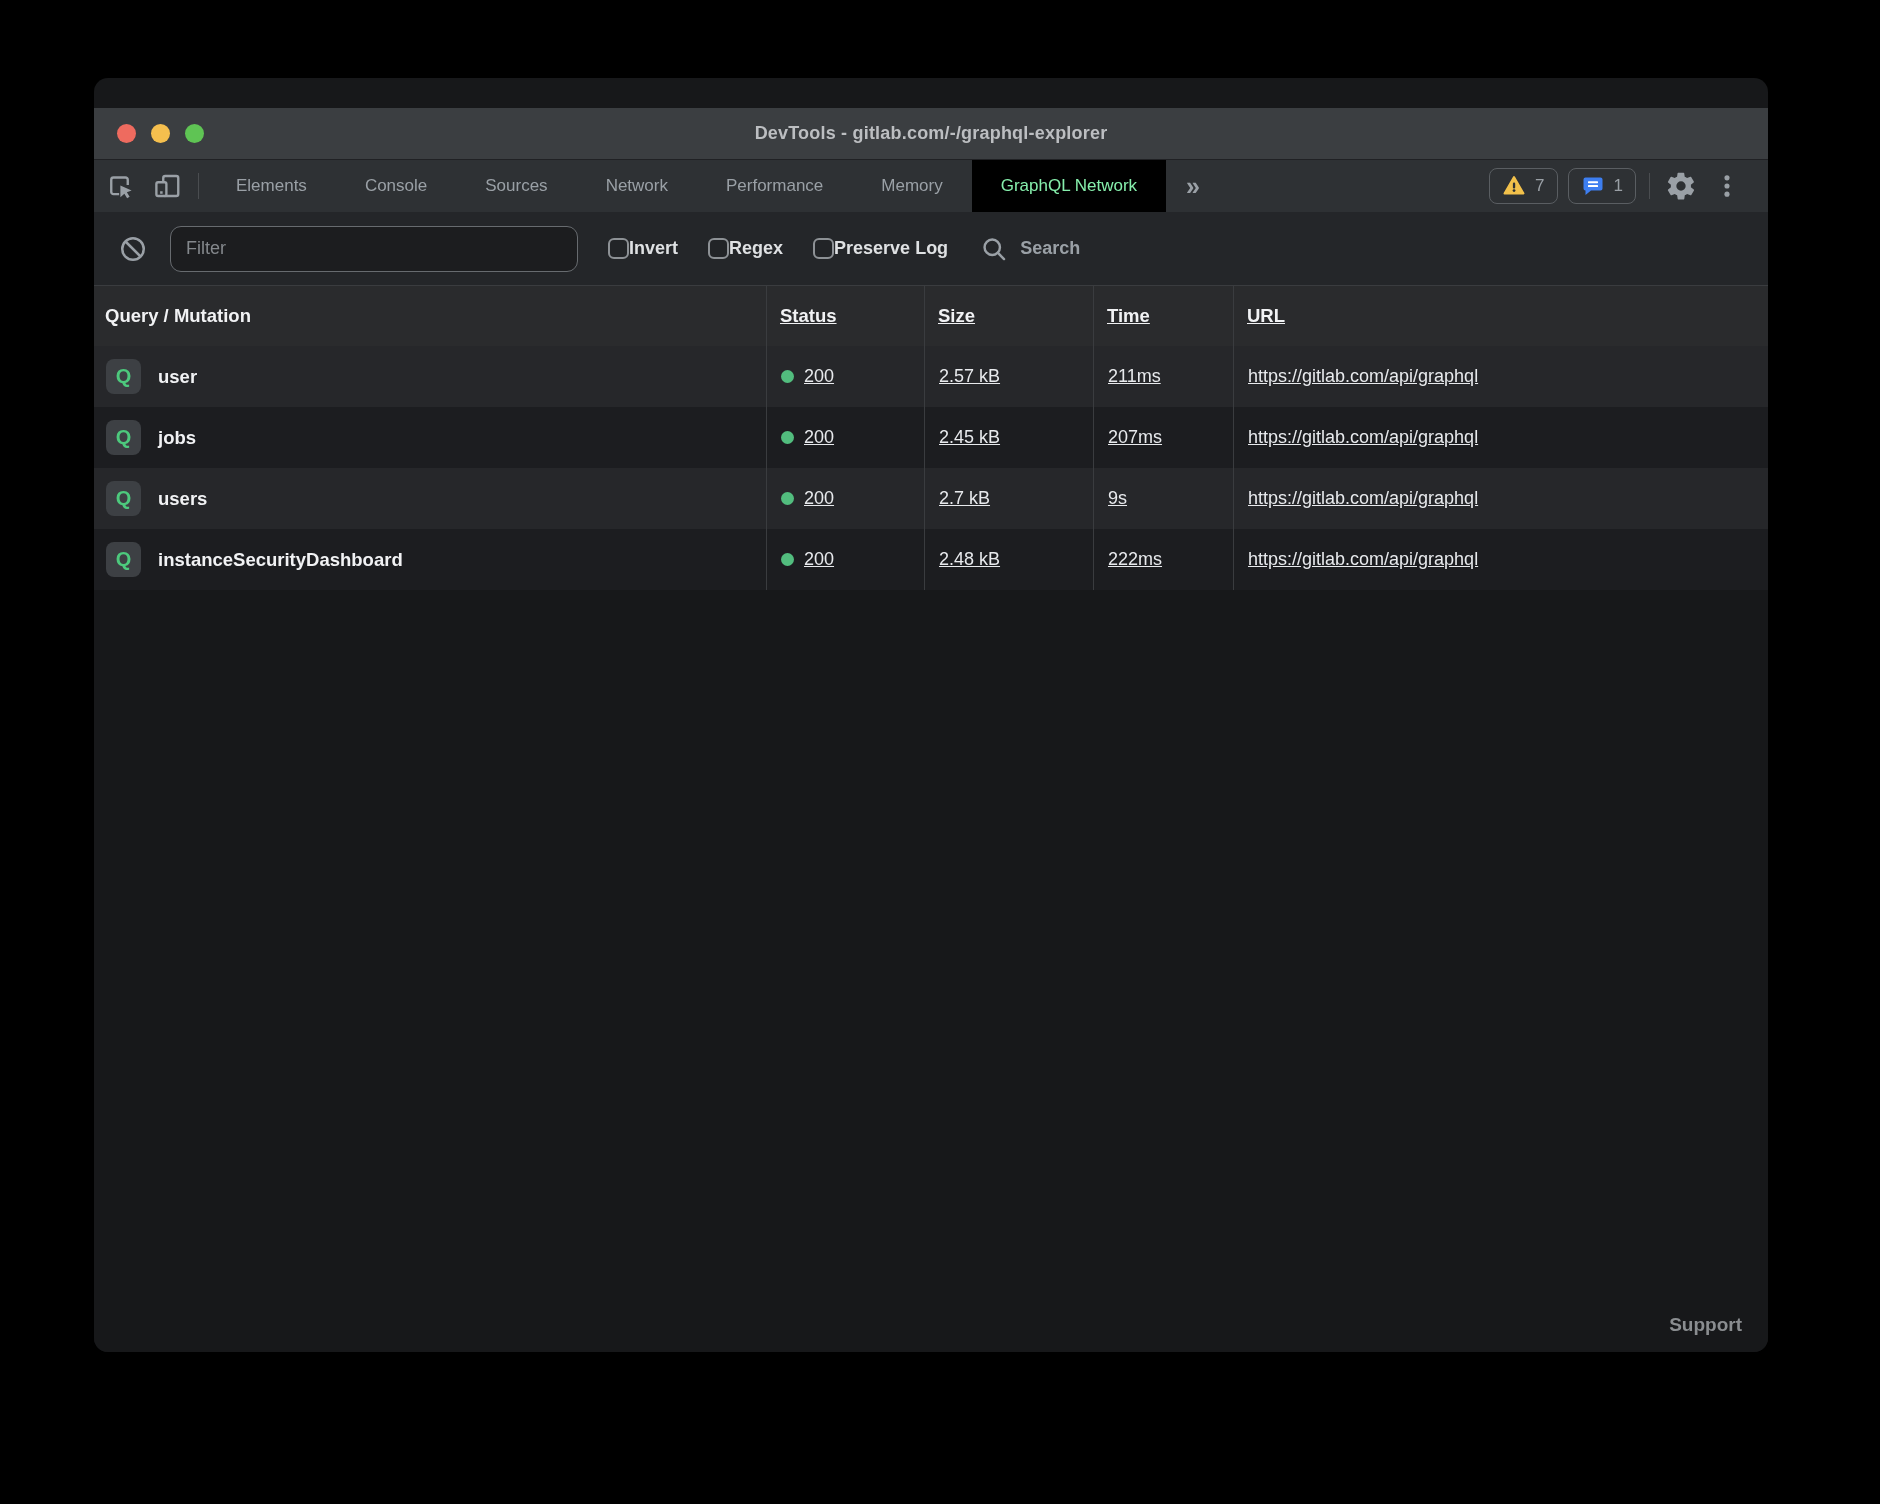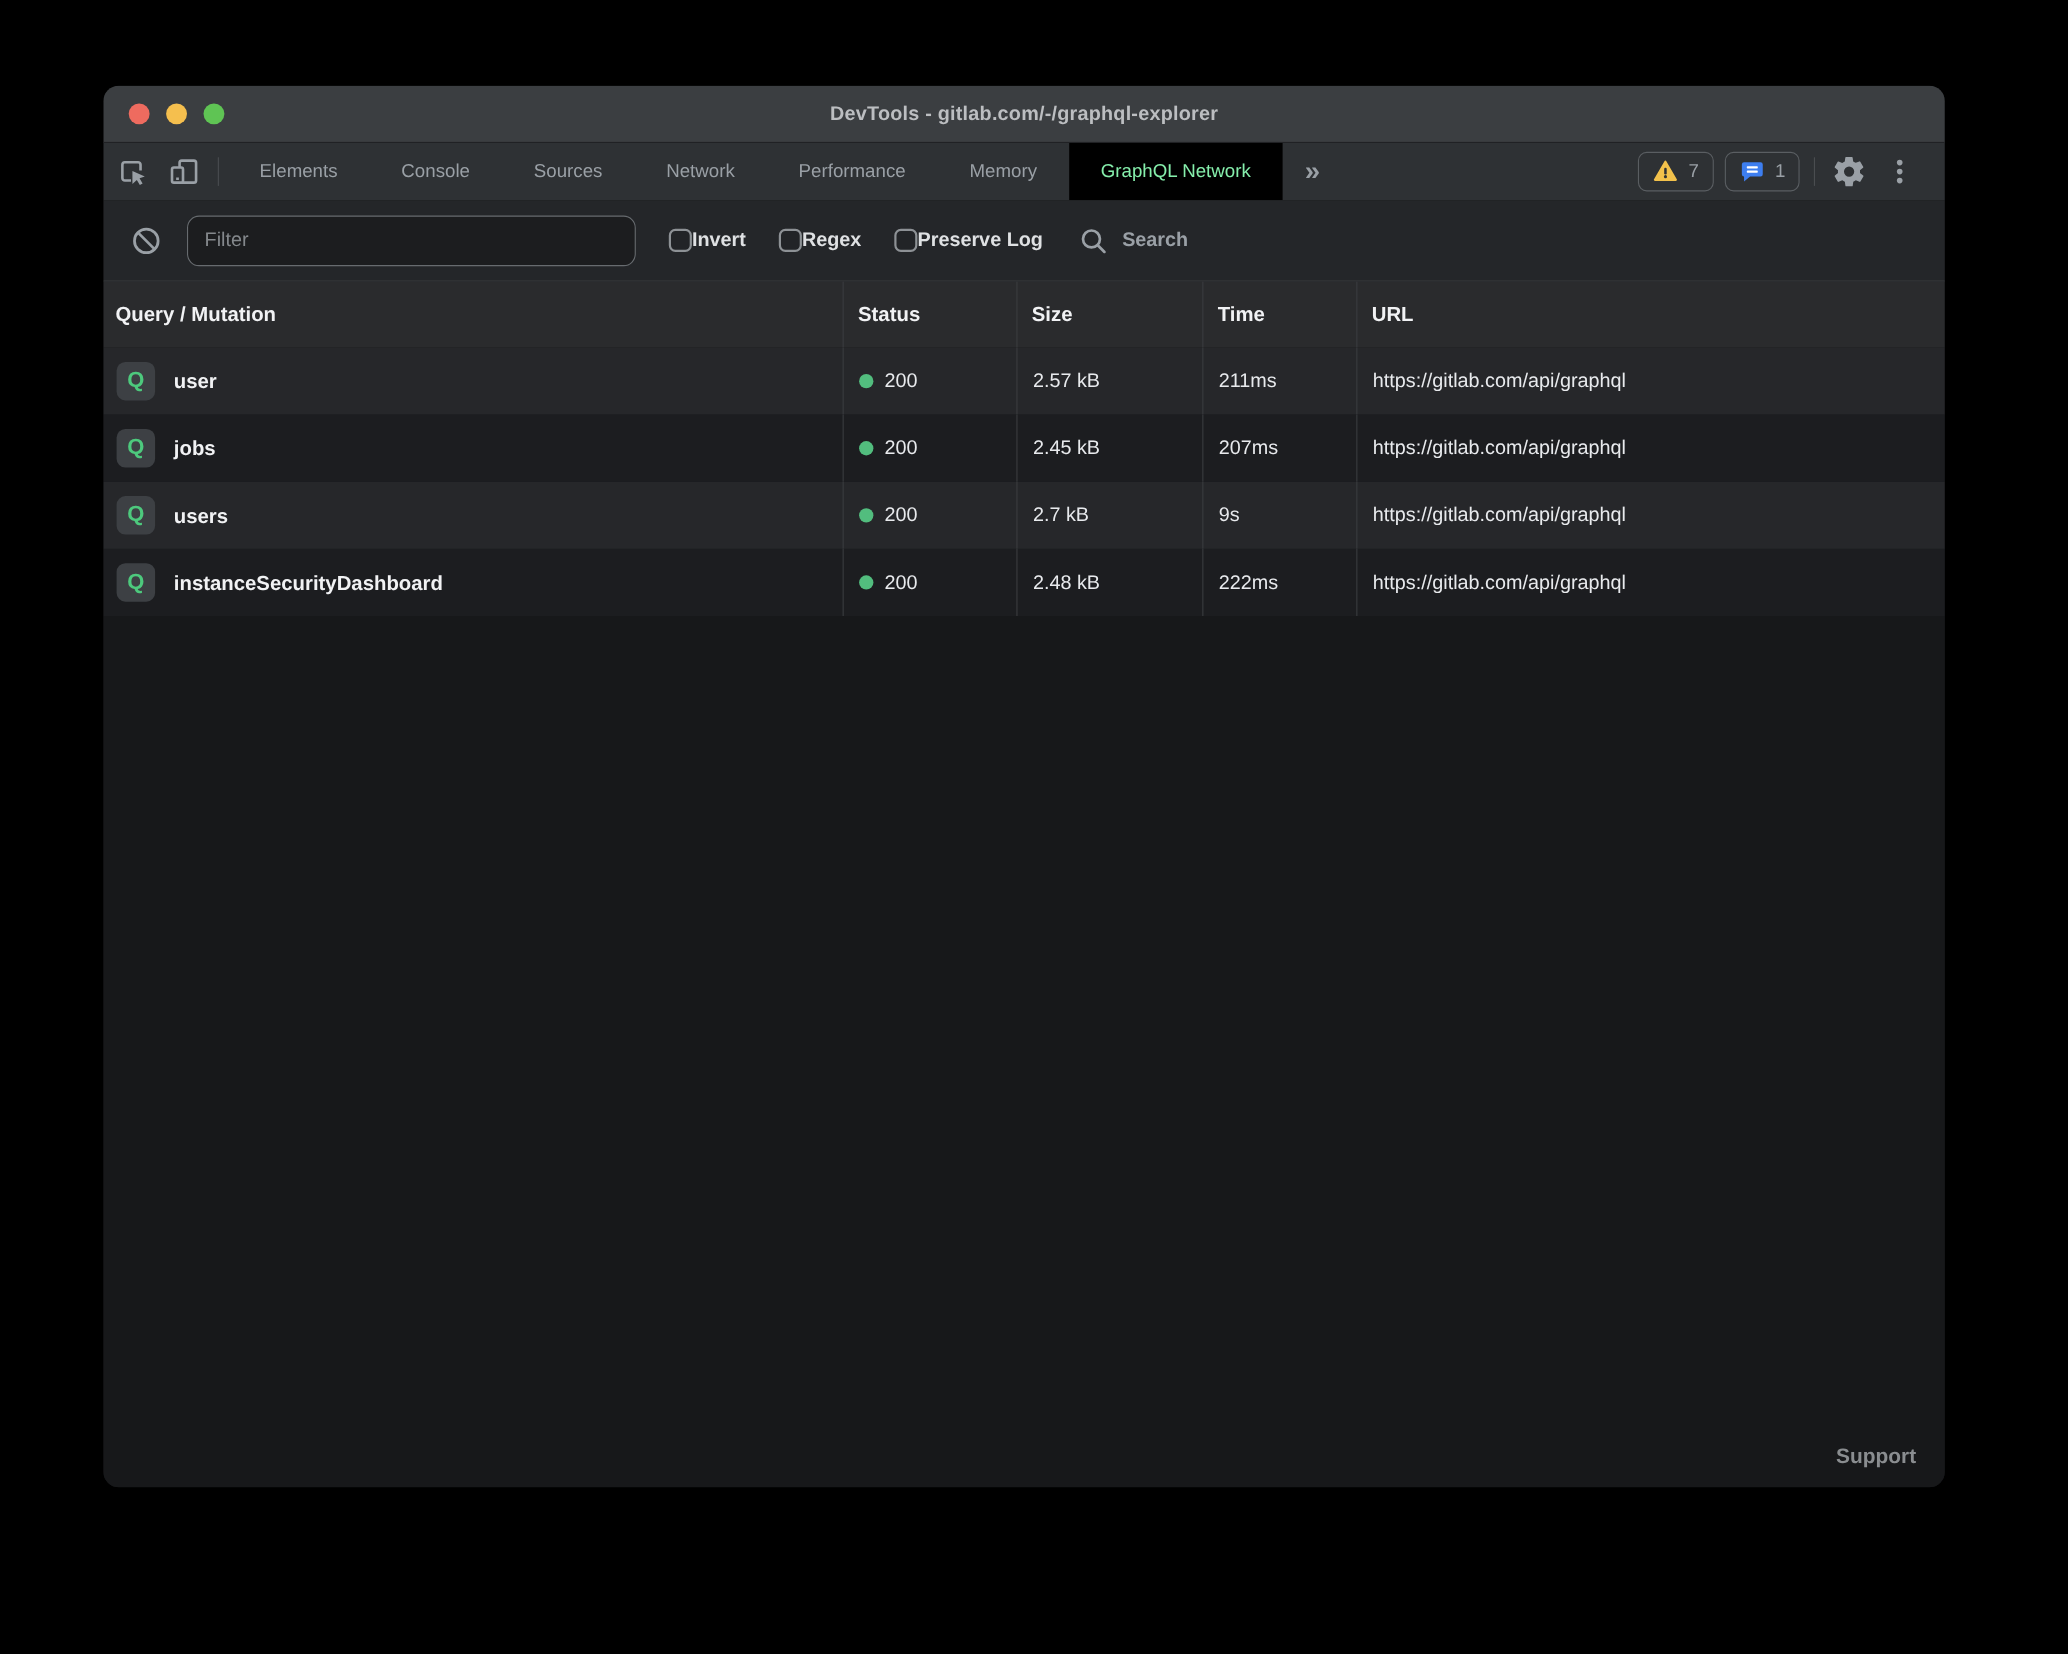--- a/index.html
+++ b/index.html
@@ -9,20 +9,21 @@
     position:absolute; left:94px; top:78px; width:1674px; height:1274px;
     background:#17181a; border-radius:14px; overflow:hidden;
     display:flex; flex-direction:column;
   }
 
   
   .titlebar {
     height:52px; background:#3b3e41; flex:0 0 auto; position:relative;
     display:flex; align-items:center; justify-content:center;
     border-bottom:1px solid #202124;
+    margin-top:30px;
   }
   .traffic { position:absolute; left:23px; top:0; height:100%; display:flex; align-items:center; gap:15px; }
   .light { width:19px; height:19px; border-radius:50%; }
   .light.red{ background:#ee6b5f; } .light.yellow{ background:#f5bf4e; } .light.green{ background:#5fc454; }
   .title-text { color:#bcbec1; font-size:18px; font-weight:bold; letter-spacing:.2px; }
 
   
   .tabbar { height:52px; background:#2e3134; flex:0 0 auto; display:flex; align-items:stretch; }
   .tool-btn { width:46px; display:flex; align-items:center; justify-content:center; color:#9aa0a6; }
   .tool-btn:first-child{ margin-left:4px; }
@@ -49,21 +50,21 @@
   .checkbox { width:21px; height:21px; border:2px solid #8d9195; border-radius:6px; background:#222427; }
   .check-label { color:#dfe1e3; font-size:18px; font-weight:bold; }
   .search-group { display:flex; align-items:center; gap:12px; margin-left:32px; color:#9aa0a6; }
   .search-label { color:#9aa0a6; font-size:18px; font-weight:bold; }
 
   
   .grid { display:grid; grid-template-columns:672px 158px 169px 140px 1fr; }
   .thead { height:60px; background:#2a2b2d; flex:0 0 auto; }
   .th { display:flex; align-items:center; padding-left:13px; color:#f1f2f4; font-size:18.5px; font-weight:bold; }
   .th:first-child { padding-left:11px; }
-  .th + .th, .td + .td { border-left:1px solid #3a3c3f; }
+  .th + .th, .td + .td { border-left:1px solid #3a3c3f;text-decoration:underline; }
   .row { height:61px; flex:0 0 auto; }
   .row.alt-light { background:#26272a; }
   .row.alt-dark  { background:#1c1d20; }
   .td { display:flex; align-items:center; padding-left:14px; color:#e8eaed; font-size:18px; }
   .td.name-cell { gap:17px; padding-left:12px; }
   .q-badge { width:35px; height:35px; border-radius:8px; background:#3d4044; display:flex;
              align-items:center; justify-content:center; color:#4dc97d; font-weight:bold; font-size:20px; }
   .row-name { color:#f1f2f4; font-weight:bold; font-size:18.5px; }
   .status-dot { width:13px; height:13px; border-radius:50%; background:#52bd7e; margin-right:10px; flex:0 0 auto; }
 

